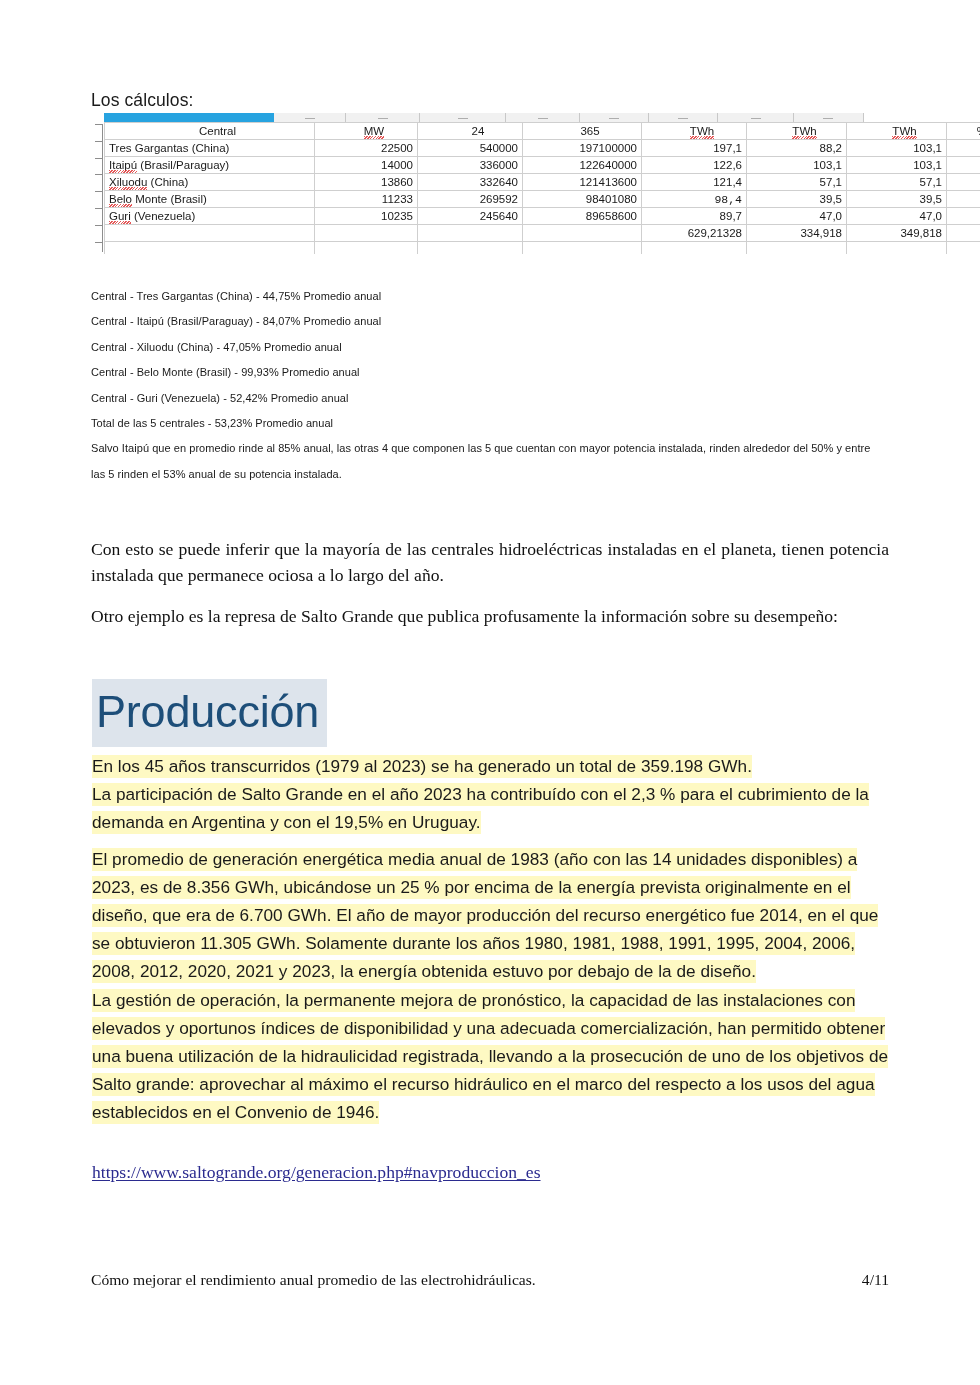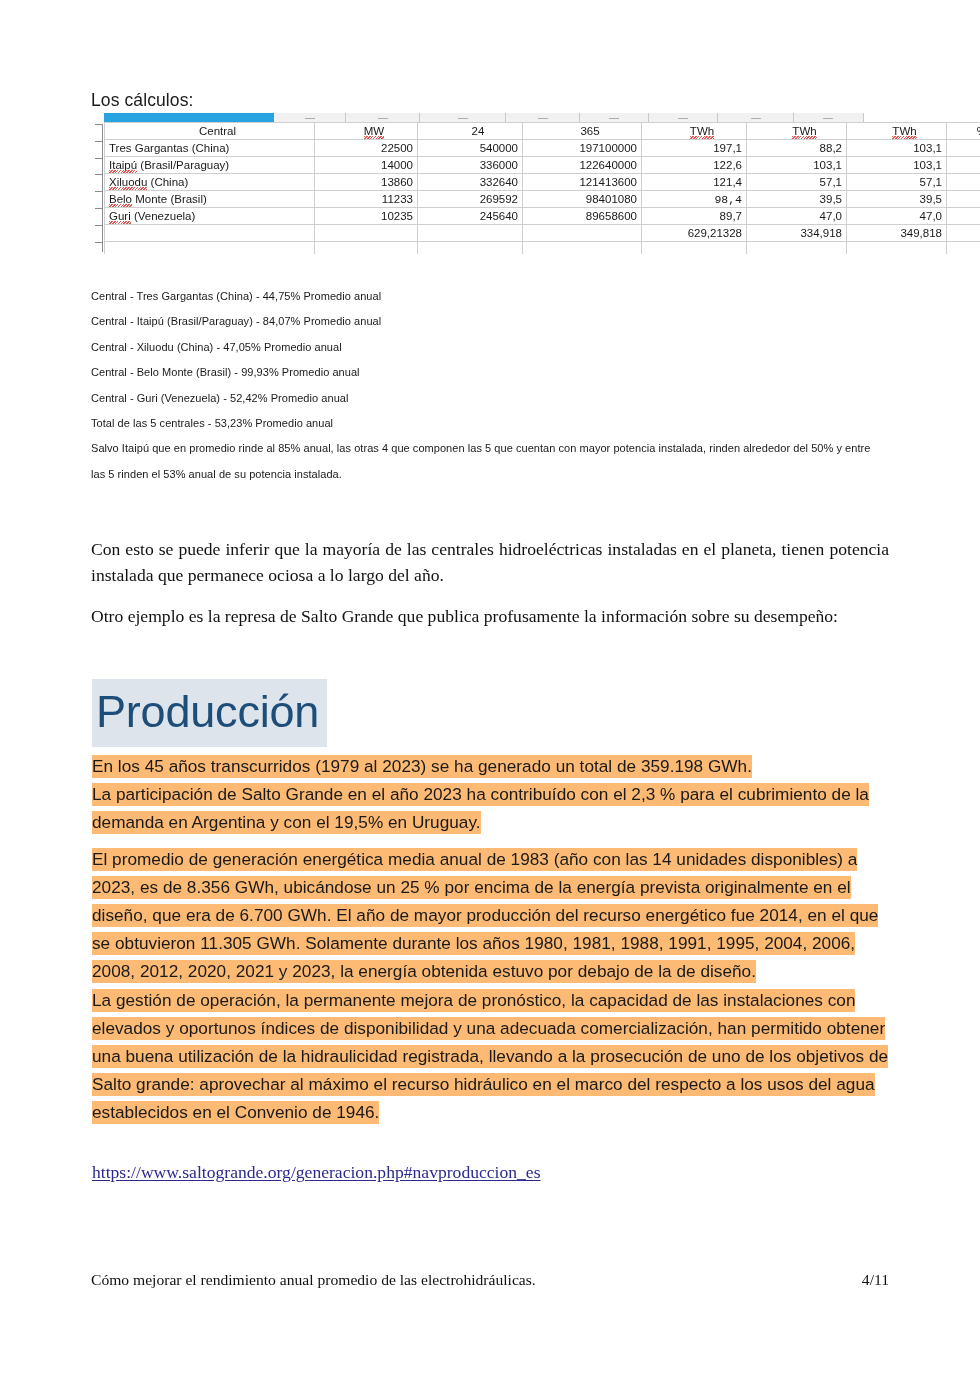--- a/index.html
+++ b/index.html
@@ -177,21 +177,21 @@
     position: absolute;
     left: 92px;
     width: 800px;
     font-family: "Liberation Sans", sans-serif;
     font-size: 17.2px;
     line-height: 28px;
     color: #1a1a1a;
     letter-spacing: 0.02px;
   }
   .hl-block span.hl {
-    background: #fdba74;
+    background: #fef9c3;
     box-decoration-break: clone;
     -webkit-box-decoration-break: clone;
     padding: 1px 0 2px 0;
   }
   #hl1 { top: 752px; }
   #hl2 { top: 845px; }
   #hl3 { top: 986px; }
 
   
   .doclink {

